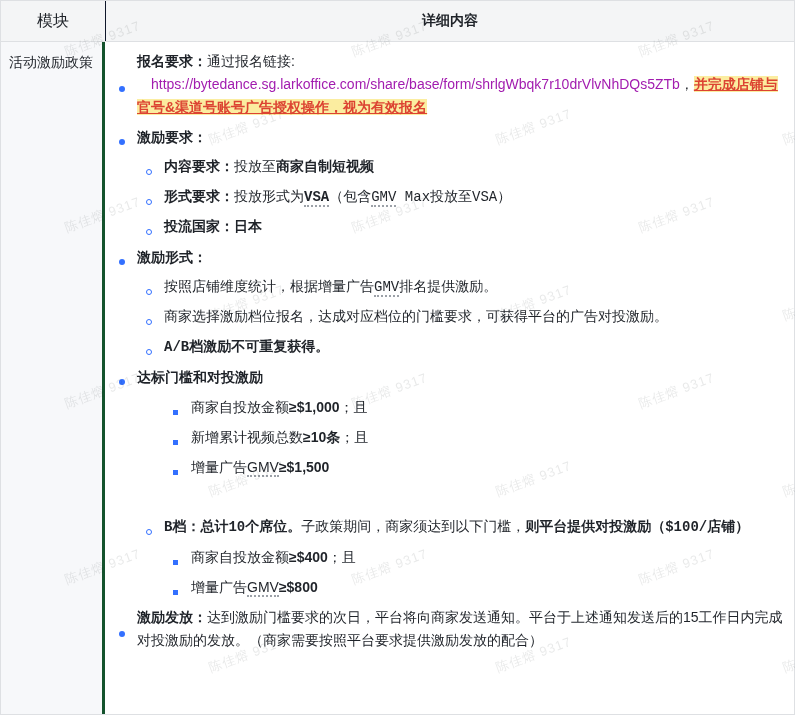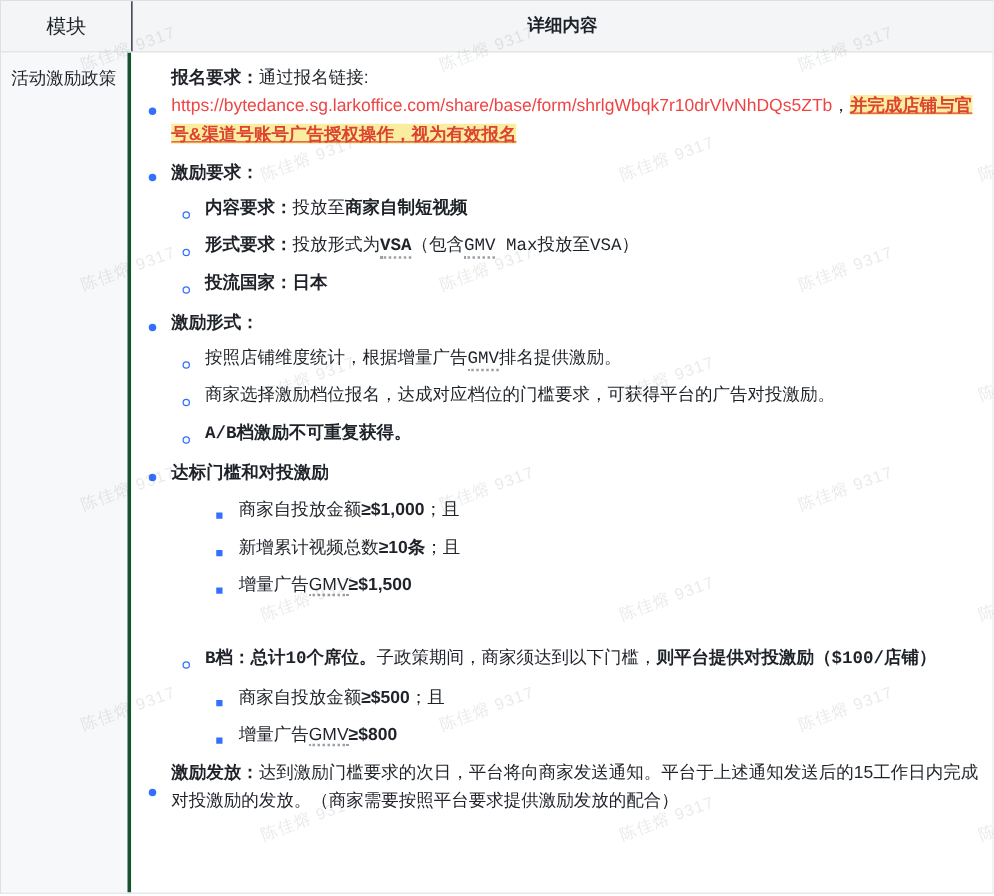--- a/index.html
+++ b/index.html
@@ -19,21 +19,21 @@
   .lv2{padding-left:27px;font-family:Liberation Mono, monospace;}
   .lv3{padding-left:54px;}
   .mk{flex:none;width:19px;display:block;}
   .mk i{display:block;}
   .m1{width:6px;height:6px;margin-top:9px;margin-left:1px;border-radius:50%;background:#3370ff;}
   .m2{width:4px;height:4px;margin-top:8px;margin-left:1px;border-radius:50%;
       border:1.5px solid #3370ff;background:transparent;}
   .m3{width:5px;height:5px;margin-top:9px;margin-left:1px;background:#3370ff;}
   .tx{flex:1;min-width:0;word-break:break-all;}
   .b{font-weight:700;}
-  a.link{color:#ef4444;text-decoration:none;cursor:pointer;}
+  a.link{color:#a21caf;text-decoration:none;cursor:pointer;margin-left:14px;}
   .hl{background:#fbeda0;color:#dc4332;font-weight:700;text-decoration:underline;}
   .sp{border-bottom:2px dotted #9ca1a8;}
   .spacer{height:23px;margin-bottom:7px;}
   #wm-layer{position:absolute;left:0;top:0;width:100%;height:100%;pointer-events:none;z-index:5;overflow:hidden;}
   .wm{position:absolute;white-space:nowrap;font-size:13px;color:rgba(31,35,41,0.10);
       transform:rotate(-20deg);letter-spacing:1px;}
 </style>
 </head>
 <body>
 
@@ -128,21 +128,21 @@
           <div class="li lv2">
             <span class="mk">
               <i class="m2"></i>
             </span>
             <div class="tx"><span class="b">B档：总计10个席位。</span><span>子政策期间，商家须达到以下门槛，</span><span class="b">则平台提供对投激励（$100/店铺）</span></div>
           </div>
           <div class="li lv3">
             <span class="mk">
               <i class="m3"></i>
             </span>
-            <div class="tx"><span>商家自投放金额</span><span class="b">≥$500</span><span>；且</span></div>
+            <div class="tx"><span>商家自投放金额</span><span class="b">≥$400</span><span>；且</span></div>
           </div>
           <div class="li lv3">
             <span class="mk">
               <i class="m3"></i>
             </span>
             <div class="tx"><span>增量广告</span><span class="sp">GMV</span><span class="b">≥$800</span></div>
           </div>
           <div class="li lv1">
             <span class="mk">
               <i class="m1"></i>

